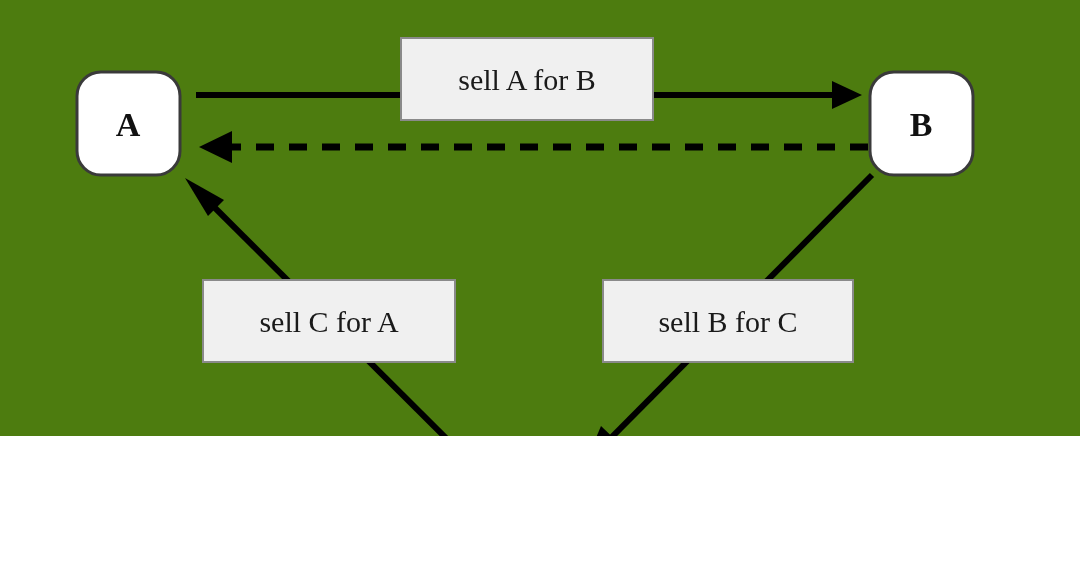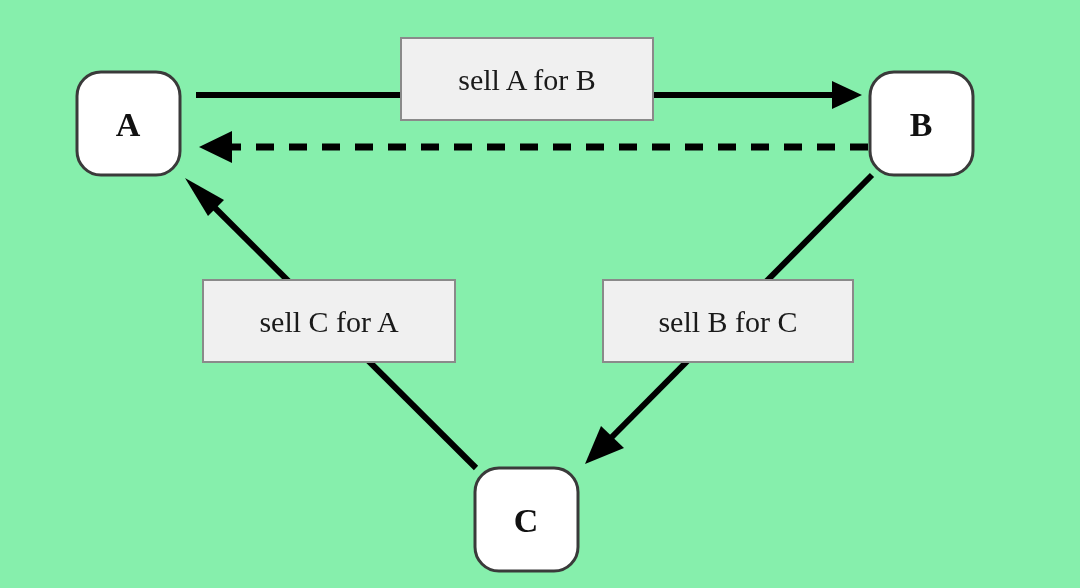--- a/index.html
+++ b/index.html
@@ -6,22 +6,22 @@
     margin: 0;
     padding: 0;
     background: #ffffff;
   }
   body {
     font-family: "Liberation Serif", "DejaVu Serif", serif;
   }
   #canvas {
     position: relative;
     width: 1080px;
-    height: 588px;
-    background: #86efac;
+    height: 436px;
+    background: #4d7c0f;
     overflow: hidden;
   }
   #diagram-svg {
     position: absolute;
     left: 0;
     top: 0;
     width: 1080px;
     height: 588px;
   }
   .node-label {

